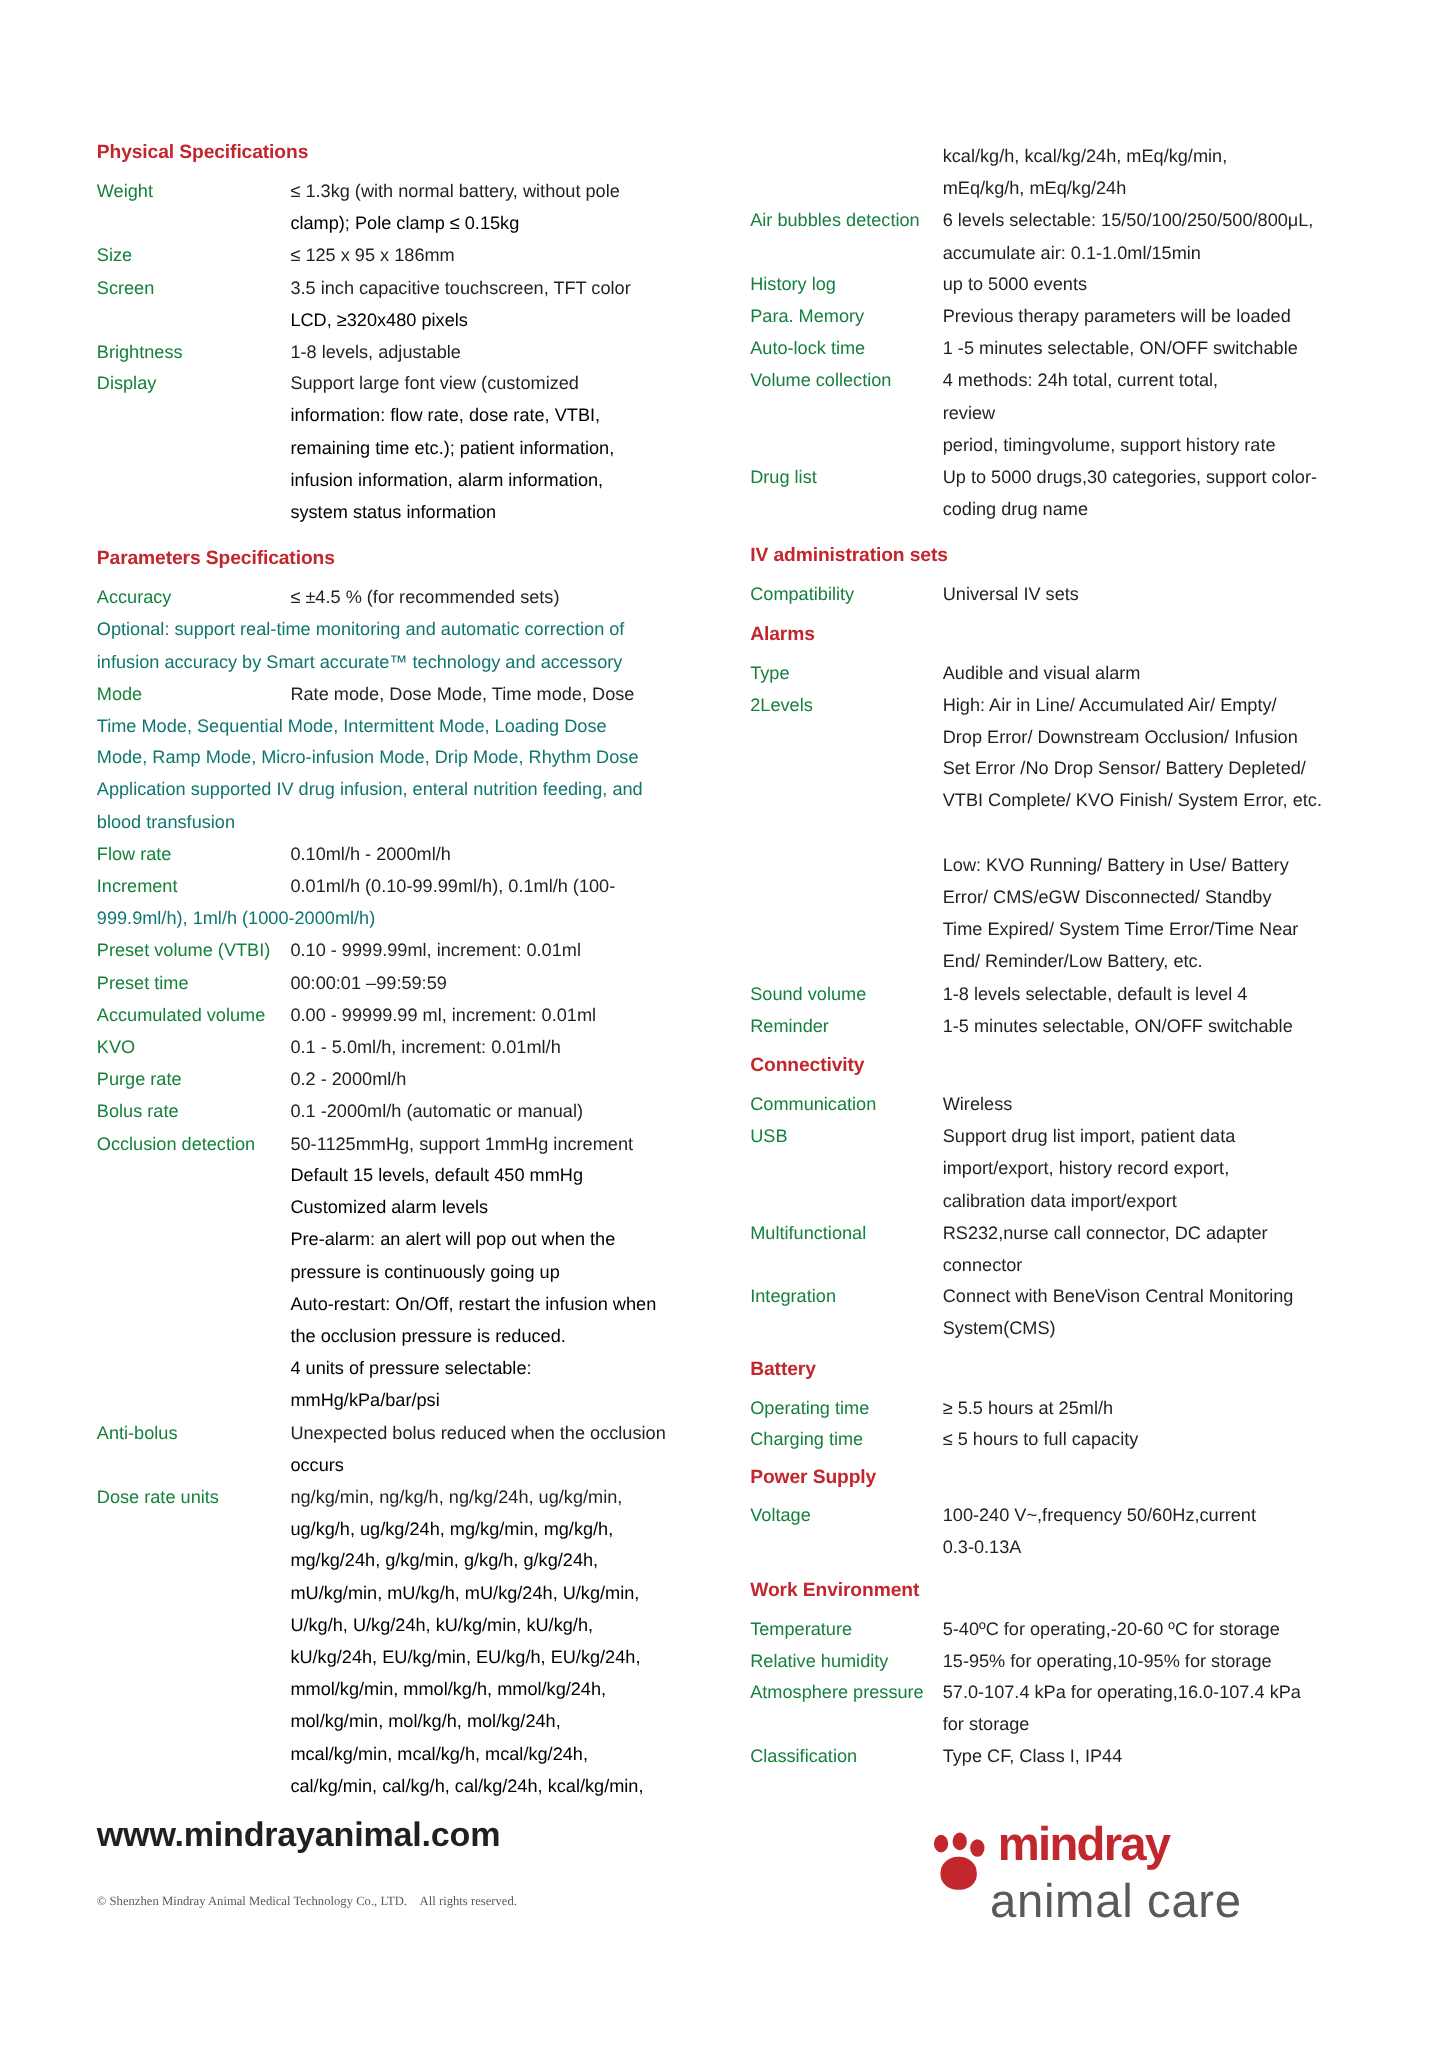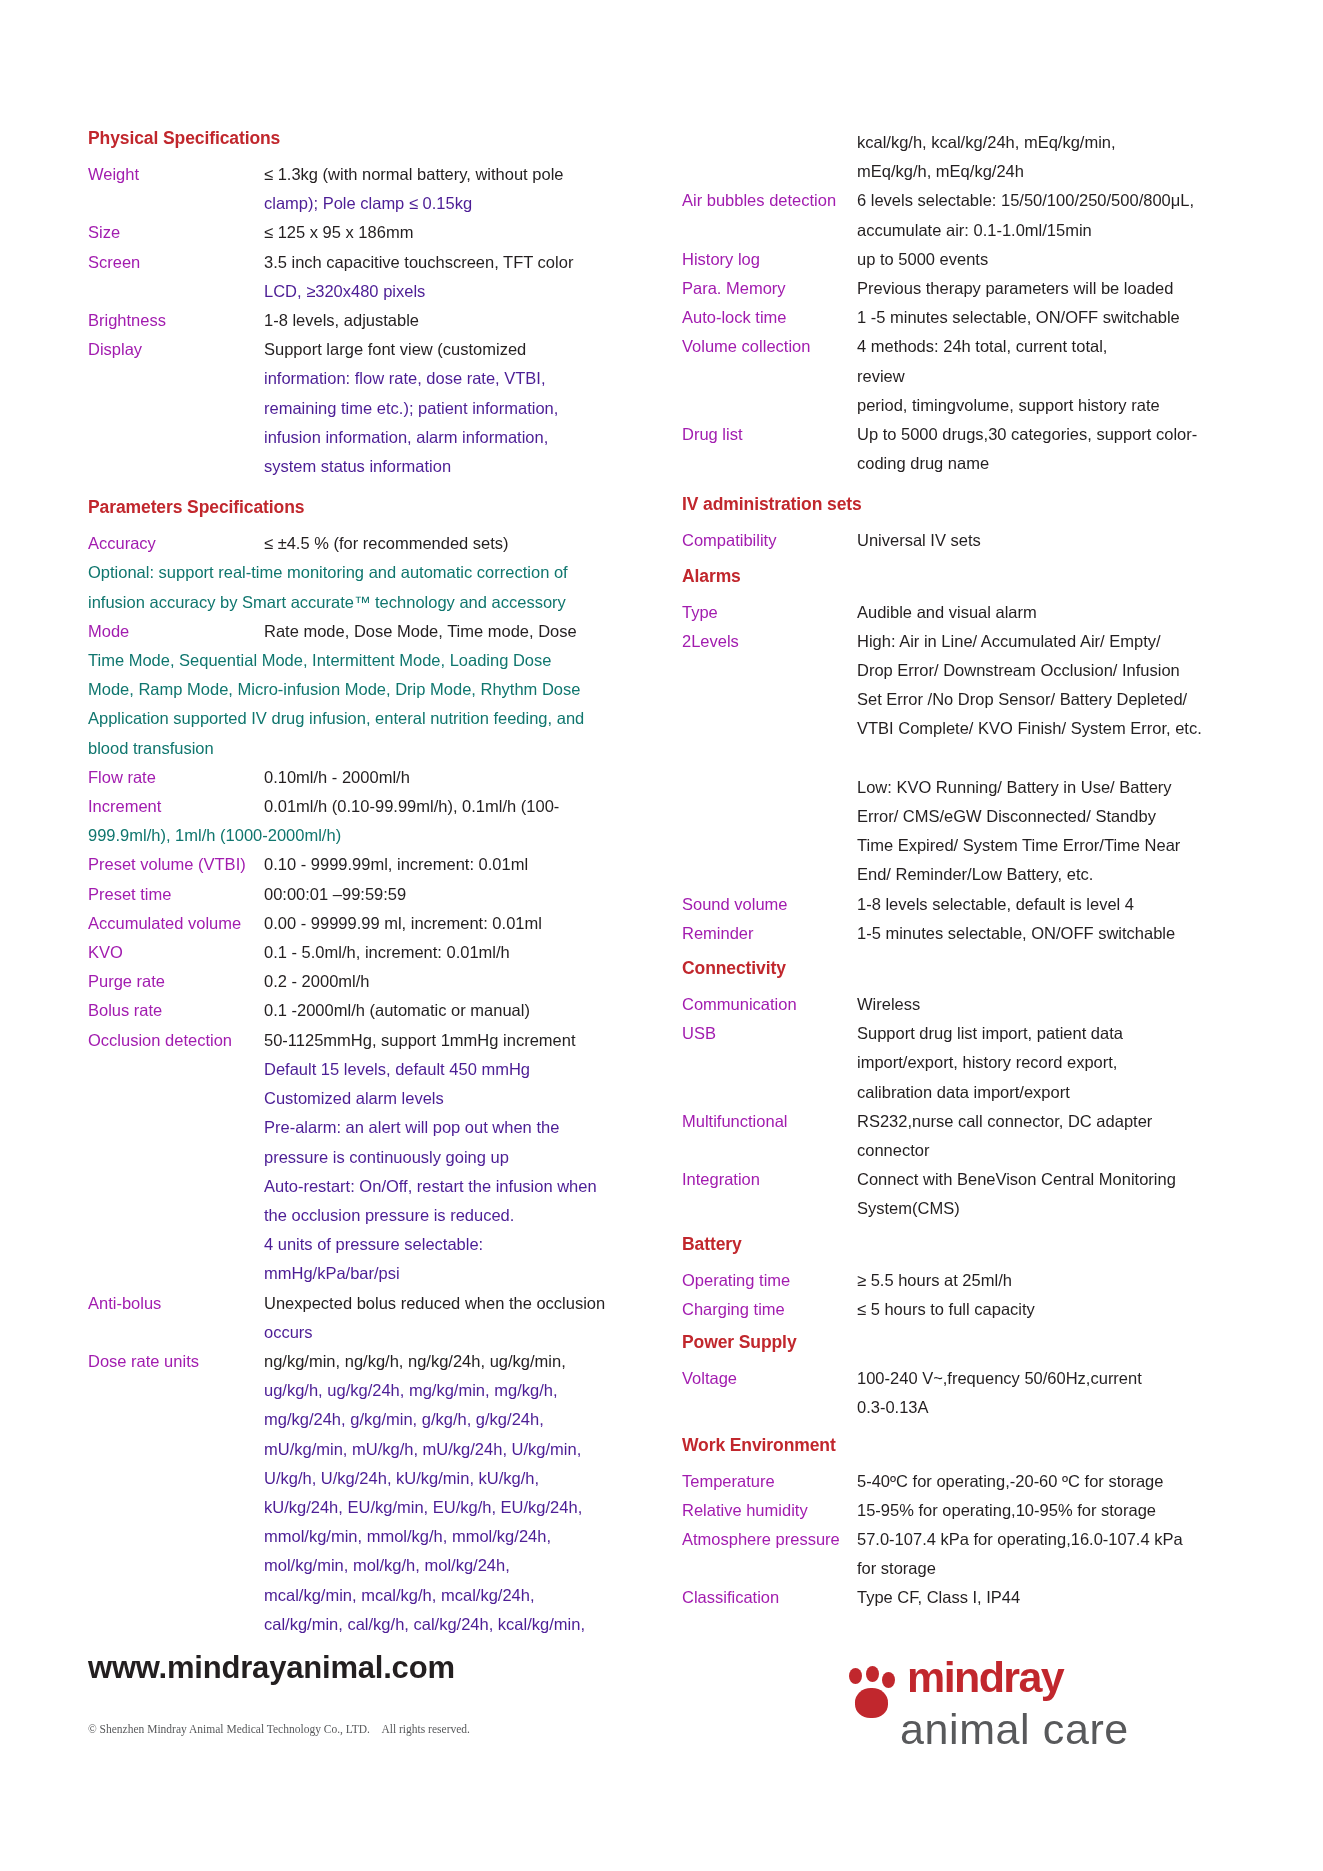--- a/index.html
+++ b/index.html
@@ -49,39 +49,39 @@
 
   .row {
     display: flex;
     align-items: flex-start;
     font-size: 16.5px;
     line-height: 29.2px;
   }
   .row .label {
     flex: 0 0 auto;
     white-space: nowrap;
-    color: #a21caf;
+    color: #15803d;
   }
   .row .value {
     color: #231f20;
   }
   .lbl-w { width: 176px; flex: 0 0 176px; }
   .lbl-w-r { width: 175px; flex: 0 0 175px; }
 
   
   .fullline {
     font-size: 16.5px;
     line-height: 29.2px;
     color: #0f766e;
   }
   
   .contline {
     font-size: 16.5px;
     line-height: 29.2px;
-    color: #4c1d95;
+    color: #000000;
     padding-left: 176px;
   }
   .contline-r {
     font-size: 16.5px;
     line-height: 29.2px;
     color: #231f20;
     padding-left: 175px;
   }
 
   .blankline { height: 29.2px; }

